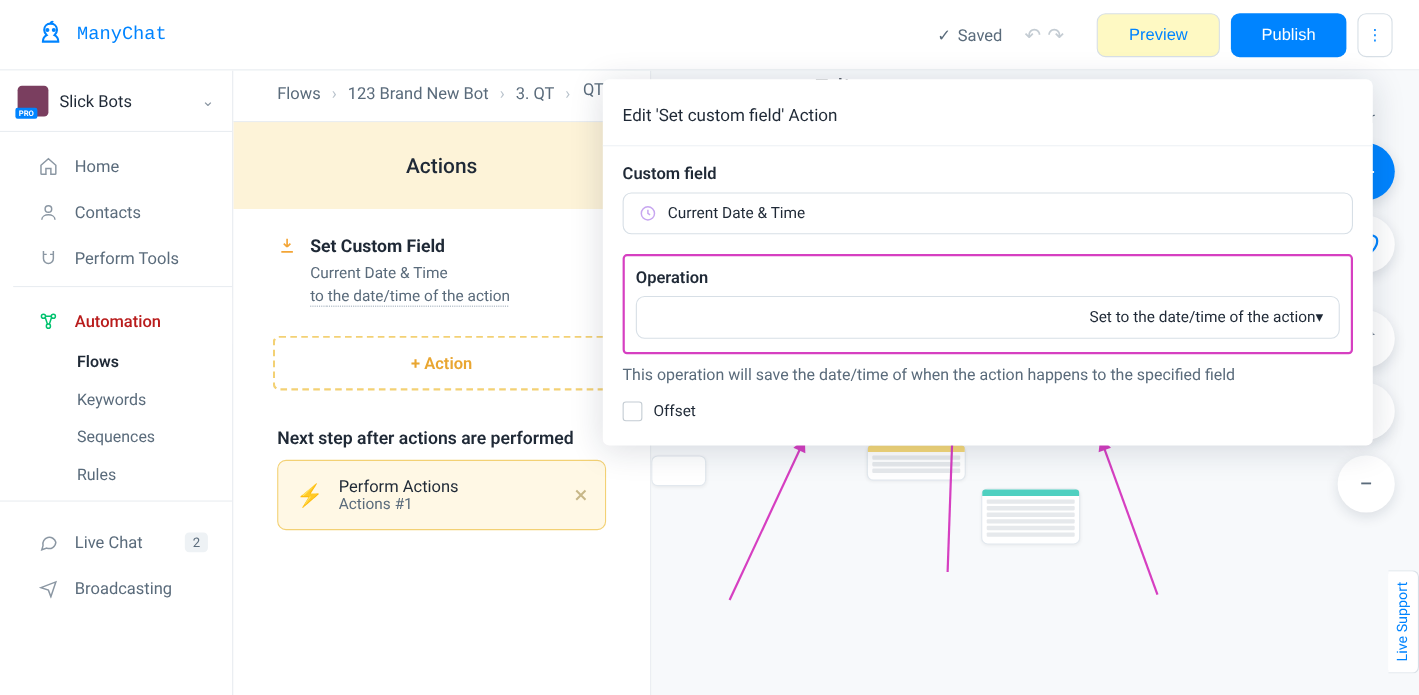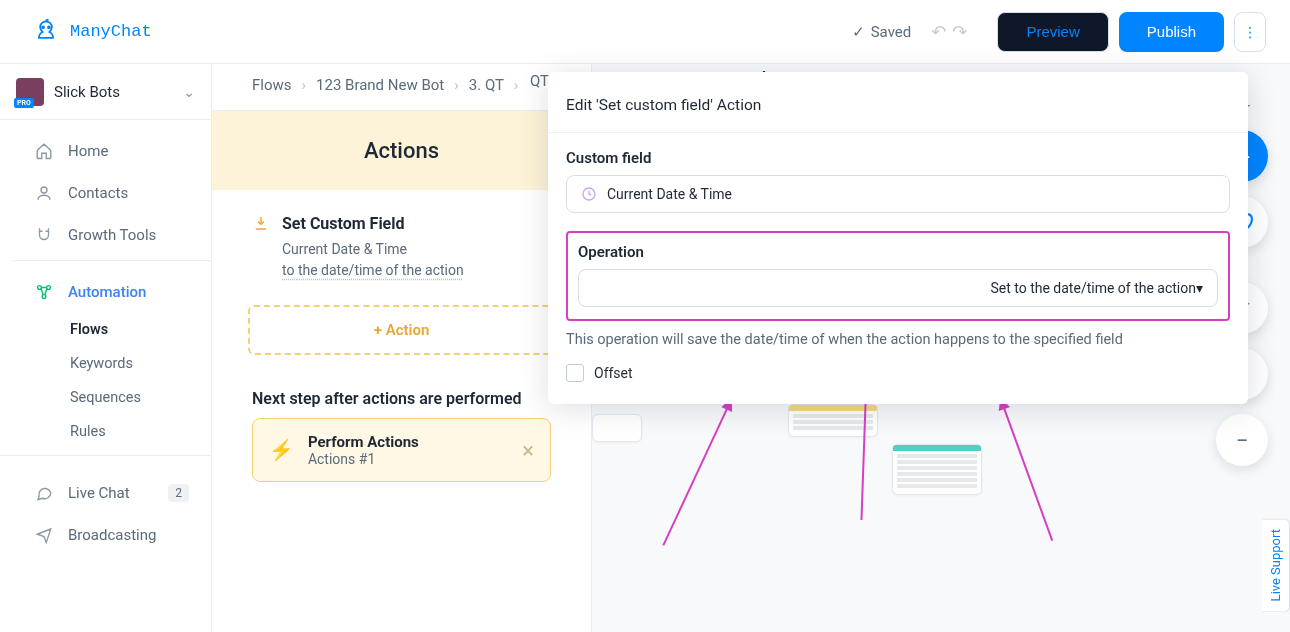--- a/index.html
+++ b/index.html
@@ -8,62 +8,62 @@
   
   .header { height: 64px; display: flex; align-items: center; padding: 0 16px 0 0; border-bottom: 1px solid #e9edf1; position: relative; z-index: 5; background: #fff; }
   .logo-area { width: 212px; display: flex; align-items: center; padding-left: 32px; gap: 10px; height: 100%; font-family: Liberation Mono, monospace; }
   .logo-icon { width: 28px; height: 28px; color: #0084ff; }
   .logo-text { color: #0084ff; font-size: 17px; font-weight: 500; }
   .header-right { flex: 1; display: flex; align-items: center; justify-content: flex-end; gap: 10px; padding-right: 8px; }
   .saved { display: flex; align-items: center; gap: 6px; color: #5a6b7b; font-size: 15px; margin-right: 10px; }
   .undo-redo { display: flex; gap: 6px; color: #c4ccd3; margin-right: 20px; }
   .undo-redo span { font-size: 18px; cursor: default; }
   .btn { height: 40px; padding: 0 28px; border-radius: 8px; font-size: 15px; font-weight: 500; display: flex; align-items: center; cursor: pointer; border: none; }
-  .btn-preview { background: #0f172a; border: 1px solid #d7dfe6; color: #0084ff; }
+  .btn-preview { background: #fef9c3; border: 1px solid #d7dfe6; color: #0084ff; }
   .btn-publish { background: #0084ff; color: #fff; }
   .more-btn { width: 32px; height: 40px; border: 1px solid #d7dfe6; border-radius: 8px; display: flex; align-items: center; justify-content: center; color: #0084ff; cursor: pointer; }
   
   
   .sidebar { position: absolute; left: 0; top: 64px; bottom: 0; width: 212px; border-right: 1px solid #e9edf1; background: #fff; z-index: 4; display: flex; flex-direction: column; }
   .workspace { height: 56px; display: flex; align-items: center; padding: 0 16px; gap: 10px; border-bottom: 1px solid #e9edf1; cursor: pointer; }
   .workspace-icon { width: 28px; height: 28px; background: #7a3e5f; border-radius: 4px; position: relative; }
   .workspace-icon .pro { position: absolute; left: -2px; bottom: -2px; background: #0084ff; color: #fff; font-size: 7px; font-weight: 700; padding: 1px 3px; border-radius: 2px; }
   .workspace-name { flex: 1; color: #1f2936; font-size: 15px; }
   .chev { color: #8b97a3; }
   .nav { padding-top: 10px; margin-left: 12px; }
   .nav-item { display: flex; align-items: center; gap: 14px; padding: 12px 22px; color: #5a6b7b; cursor: pointer; font-size: 15px; }
   .nav-item .nico { width: 20px; display: flex; justify-content: center; color: #8b97a3; }
-  .nav-item.active { background: #fff; color: #3b82f6; font-weight: 500; }
+  .nav-item.active { background: #fff; color: #b91c1c; font-weight: 500; }
   .nav-item.active .nico { color: #00c26e; }
   .nav-sub { padding-left: 58px; font-size: 14.5px; color: #5a6b7b; cursor: pointer; line-height: 34px; }
   .nav-sub.on { color: #1f2936; font-weight: 600; }
   .badge { background: #eef2f5; color: #5a6b7b; font-size: 12px; padding: 2px 7px; border-radius: 4px; margin-left: auto; }
   .sidebar-divider { height: 1px; background: #e9edf1; margin: 6px 0; }
   .sidebar-group-top { border-bottom: 1px solid #e9edf1; padding-bottom: 4px; }
   
   
   .canvas { position: absolute; left: 212px; right: 0; top: 64px; bottom: 0; background: #f7f9fb; overflow: hidden; }
   .go-basic { position: absolute; right: 40px; top: 36px; color: #5a6b7b; font-size: 14px; }
   
   
   .actions-panel { position: absolute; left: 0; top: 0; width: 380px; bottom: 0; background: #fff; border-right: 1px solid #e9edf1; z-index: 3; }
-  .actions-title-bar { background: #fdf3d8; height: 80px; display: flex; align-items: center; justify-content: center; font-size: 22px; font-weight: 500; margin-top: 16px; border-top: 1px solid #e9edf1;}
+  .actions-title-bar { background: #fdf3d8; height: 80px; display: flex; align-items: center; justify-content: center; font-size: 19px; font-weight: 500; margin-top: 16px; border-top: 1px solid #e9edf1;}
   .ap-breadcrumb { padding: 12px 40px 0; display:flex; gap:10px; color:#5a6b7b; font-size:15px; align-items:center; flex-wrap:wrap;}
   .ap-breadcrumb .sep{color:#b9c3cc;}
   .action-block { padding: 24px 40px 12px; }
   .set-cf { display: flex; gap: 12px; }
   .set-cf-icon { color: #f3a536; }
   .set-cf-title { font-size: 16px; font-weight: 700; color: #1f2936; }
   .set-cf-sub { color: #5a6b7b; font-size: 14px; margin-top: 6px; line-height: 1.5; }
   .set-cf-sub span{text-decoration: underline dotted #b9c3cc; text-underline-offset: 4px;}
   .add-action { margin: 12px 36px 0; border: 2px dashed #f3d174; color: #e9a631; font-weight: 600; text-align: center; padding: 14px 0; border-radius: 6px; cursor: pointer; font-size: 15px;}
   .next-step-label { padding: 34px 40px 10px; font-size: 16px; font-weight: 600; color: #1f2936; }
   .perform-card { margin: 0 40px; border: 1px solid #f3d174; background: #fff8e5; border-radius: 8px; display: flex; align-items: center; padding: 14px 16px; gap: 14px; }
   .bolt { color: #f3a536; font-size: 20px; }
-  .perform-title { font-weight: 700; font-size: 15px; }
+  .perform-title { font-weight: 400; font-size: 15px; }
   .perform-sub { font-size: 14px; color: #5a6b7b; }
   .close-x { margin-left: auto; color: #c7b788; font-size: 22px; cursor: pointer; }
   
   
   .modal { position: absolute; left: 548px; top: 72px; width: 700px; background: #fff; border-radius: 6px; box-shadow: 0 4px 30px rgba(20,35,60,.15); padding: 0; z-index: 10; }
   .modal-title { padding: 24px 18px 18px; font-size: 15.5px; color: #1f2936; border-bottom: 1px solid #eef2f5; }
   .modal-body { padding: 16px 18px 22px; }
   .field-label { font-size: 15px; font-weight: 600; margin-bottom: 8px; color: #1f2936; }
   .field-input { border: 1px solid #d7dfe6; border-radius: 8px; padding: 10px 14px; display: flex; align-items: center; gap: 10px; cursor: pointer; }
   .field-input .ico { color: #c7a6f0; }
@@ -151,21 +151,21 @@
           </svg>
         </span>
       <span>Contacts</span>
     </div>
     <div class="nav-item">
       <span class="nico">
           <svg width="18" height="18" viewBox="0 0 24 24" fill="none" stroke="currentColor" stroke-width="1.8">
             <path d="M6 3v9a6 6 0 0 0 12 0V3M6 7h4M14 7h4"></path>
           </svg>
         </span>
-      <span>Growth Tools</span>
+      <span>Perform Tools</span>
     </div>
   </div>
   <div class="nav">
     <div class="nav-item active">
       <span class="nico">
           <svg width="18" height="18" viewBox="0 0 24 24" fill="none" stroke="currentColor" stroke-width="1.8">
             <circle cx="6" cy="6" r="2.5"></circle>
             <circle cx="18" cy="6" r="2.5"></circle>
             <circle cx="12" cy="18" r="2.5"></circle>
             <path d="M8 7l3 9M16 7l-3 9M8.5 6h7"></path>

